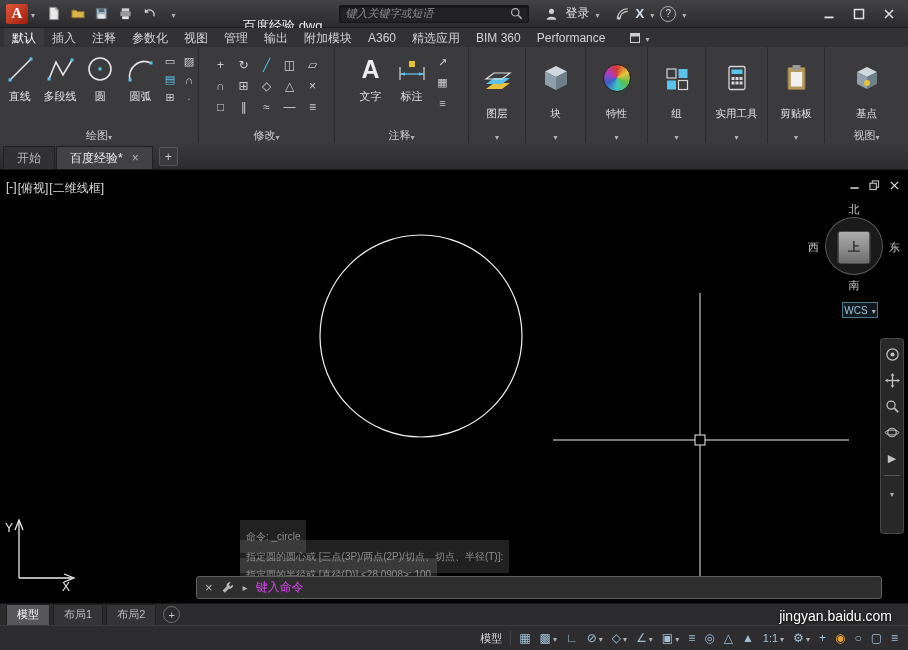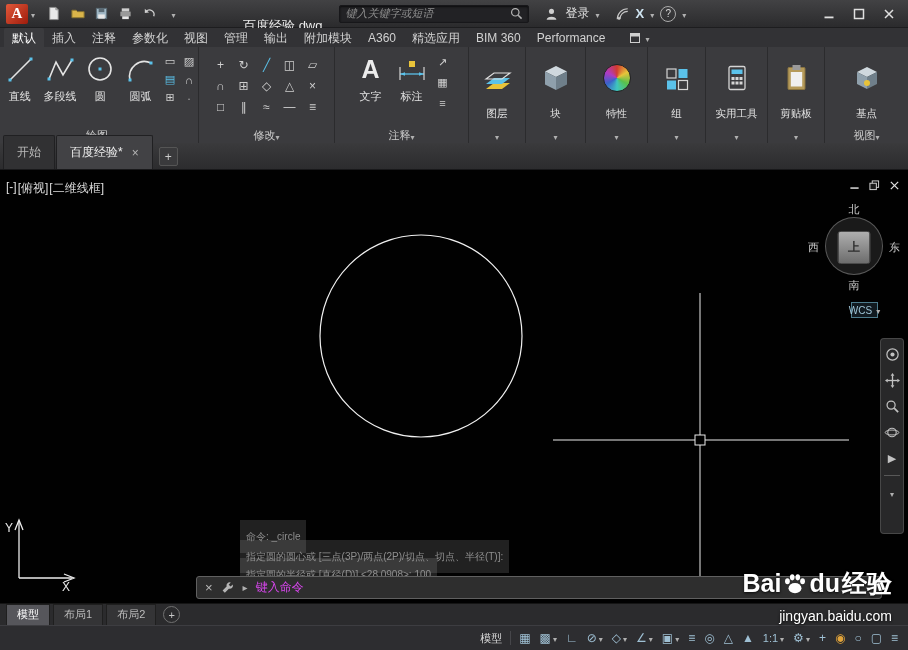--- a/index.html
+++ b/index.html
@@ -46,40 +46,40 @@
   .g5{grid-template-columns:repeat(5,22px);grid-auto-rows:20px;margin-top:6px;}
   .g1{grid-template-columns:20px;grid-auto-rows:19px;}
   .mini{display:flex;align-items:center;justify-content:center;font-size:11px;}
   .g5 .mini{font-size:12px;}
   .mini.c{color:#5bc2ea;}
   .txt-a{font-size:25px;color:#ececec;font-weight:bold;line-height:1;}
   .wheel{width:26px;height:26px;border-radius:50%;border:1px solid #222;background:conic-gradient(#d23b2f,#e8c33a,#58c04c,#3ec6c0,#3a62c9,#b13ac1,#d23b2f);}
 
   
   #ftabs{position:absolute;top:143px;left:0;width:100%;height:27px;background:linear-gradient(#3a3a3c,#2c2c2e);border-bottom:1px solid #19191b;display:flex;align-items:flex-end;padding-left:3px;gap:1px;box-sizing:border-box;}
-  .ftab{height:34px;display:flex;align-items:center;gap:9px;padding:0 13px;font-size:12px;color:#b8b8b8;background:#313133;border:1px solid #202022;border-bottom:none;border-radius:2px 2px 0 0;box-sizing:border-box;}
+  .ftab{height:23px;display:flex;align-items:center;gap:9px;padding:0 13px;font-size:12px;color:#b8b8b8;background:#313133;border:1px solid #202022;border-bottom:none;border-radius:2px 2px 0 0;box-sizing:border-box;}
   .ftab.active{background:#424245;color:#f0f0f0;}
   .tab-close{color:#b5b5b5;font-size:12px;line-height:1;}
   .ftab-plus{width:17px;height:17px;margin:0 0 3px 5px;border:1px solid #555;background:#3a3a3c;color:#cccccc;display:flex;align-items:center;justify-content:center;border-radius:2px;font-size:12px;}
 
   
   #canvas{position:absolute;top:170px;left:0;width:908px;height:433px;background:#010101;}
   #overlay{position:absolute;left:0;top:0;}
   .vp-label{position:absolute;top:10px;left:6px;display:flex;gap:1px;font-size:12px;color:#dedede;}
   .vp-btns{position:absolute;top:10px;right:8px;display:flex;gap:9px;align-items:center;}
 
   
   .vcube{position:absolute;top:32px;right:8px;width:92px;height:96px;}
   .vc-ring{position:absolute;top:15px;left:50%;transform:translateX(-50%);width:58px;height:58px;border-radius:50%;background:rgba(120,120,120,.22);border:1px solid rgba(165,165,165,.45);box-sizing:border-box;}
   .vc-face{position:absolute;top:29px;left:50%;transform:translateX(-50%);width:33px;height:33px;background:linear-gradient(#aeaeae,#6d6d6d);border:1px solid #4a4a4a;border-radius:3px;color:#2d2d2d;font-size:12px;font-weight:bold;display:flex;align-items:center;justify-content:center;box-sizing:border-box;}
   .vc-n{position:absolute;top:0;left:50%;transform:translateX(-50%);color:#cccccc;font-size:11px;}
   .vc-s{position:absolute;top:76px;left:50%;transform:translateX(-50%);color:#cccccc;font-size:11px;}
   .vc-w{position:absolute;top:38px;left:0;color:#cccccc;font-size:11px;}
   .vc-e{position:absolute;top:38px;right:0;color:#cccccc;font-size:11px;}
-  .wcs{position:absolute;top:132px;right:30px;width:27px;height:16px;border:1px solid #4e7c8d;background:rgba(28,44,54,.6);color:#9fc4d6;font-size:10px;display:flex;align-items:center;justify-content:center;gap:4px;box-sizing:border-box;}
+  .wcs{position:absolute;top:132px;right:30px;width:36px;height:16px;border:1px solid #4e7c8d;background:rgba(28,44,54,.6);color:#9fc4d6;font-size:10px;display:flex;align-items:center;justify-content:center;gap:4px;box-sizing:border-box;}
 
   
   .navbar{position:absolute;top:168px;right:4px;width:24px;height:196px;background:rgba(72,72,74,.55);border:1px solid rgba(130,130,130,.35);border-radius:4px;display:flex;flex-direction:column;align-items:center;padding:6px 0 2px;gap:8px;box-sizing:border-box;}
   .nav-item{width:18px;height:18px;display:flex;align-items:center;justify-content:center;color:#c2c2c2;font-size:11px;}
   .nav-sep{width:16px;height:1px;background:rgba(160,160,160,.4);}
 
   
   .cmdh{position:absolute;left:240px;height:17px;display:flex;align-items:center;padding:8px 6px;background:rgba(150,150,150,.22);color:#8f8f8f;font-size:10px;white-space:nowrap;}
   #cmdh0{top:350px;} #cmdh1{top:370px;} #cmdh2{top:388px;}
 
@@ -601,30 +601,16 @@
       </span>
     <span class="sbtn">⚙<span class="caret"></span></span>
     <span class="sbtn">+</span>
     <span class="sbtn sb-perf">◉</span>
     <span class="sbtn">○</span>
     <span class="sbtn">▢</span>
     <span class="sbtn">≡</span>
   </div>
 
   <div id="watermark">
-    <div class="wm-row">
-      <span class="wm-big">Bai</span>
-      <svg width="24" height="24" viewBox="0 0 26 26">
-          <g fill="#ffffff">
-            <ellipse cx="13" cy="17.5" rx="7" ry="5.5"></ellipse>
-            <ellipse cx="4.8" cy="10" rx="2.6" ry="3.2"></ellipse>
-            <ellipse cx="10" cy="5.8" rx="2.5" ry="3.3"></ellipse>
-            <ellipse cx="16" cy="5.8" rx="2.5" ry="3.3"></ellipse>
-            <ellipse cx="21.2" cy="10" rx="2.6" ry="3.2"></ellipse>
-          </g>
-        </svg>
-      <span class="wm-big">du</span>
-      <span class="wm-big">经验</span>
-    </div>
     <div class="wm-url">jingyan.baidu.com</div>
   </div>
 
 </div>
 
 </body></html>

